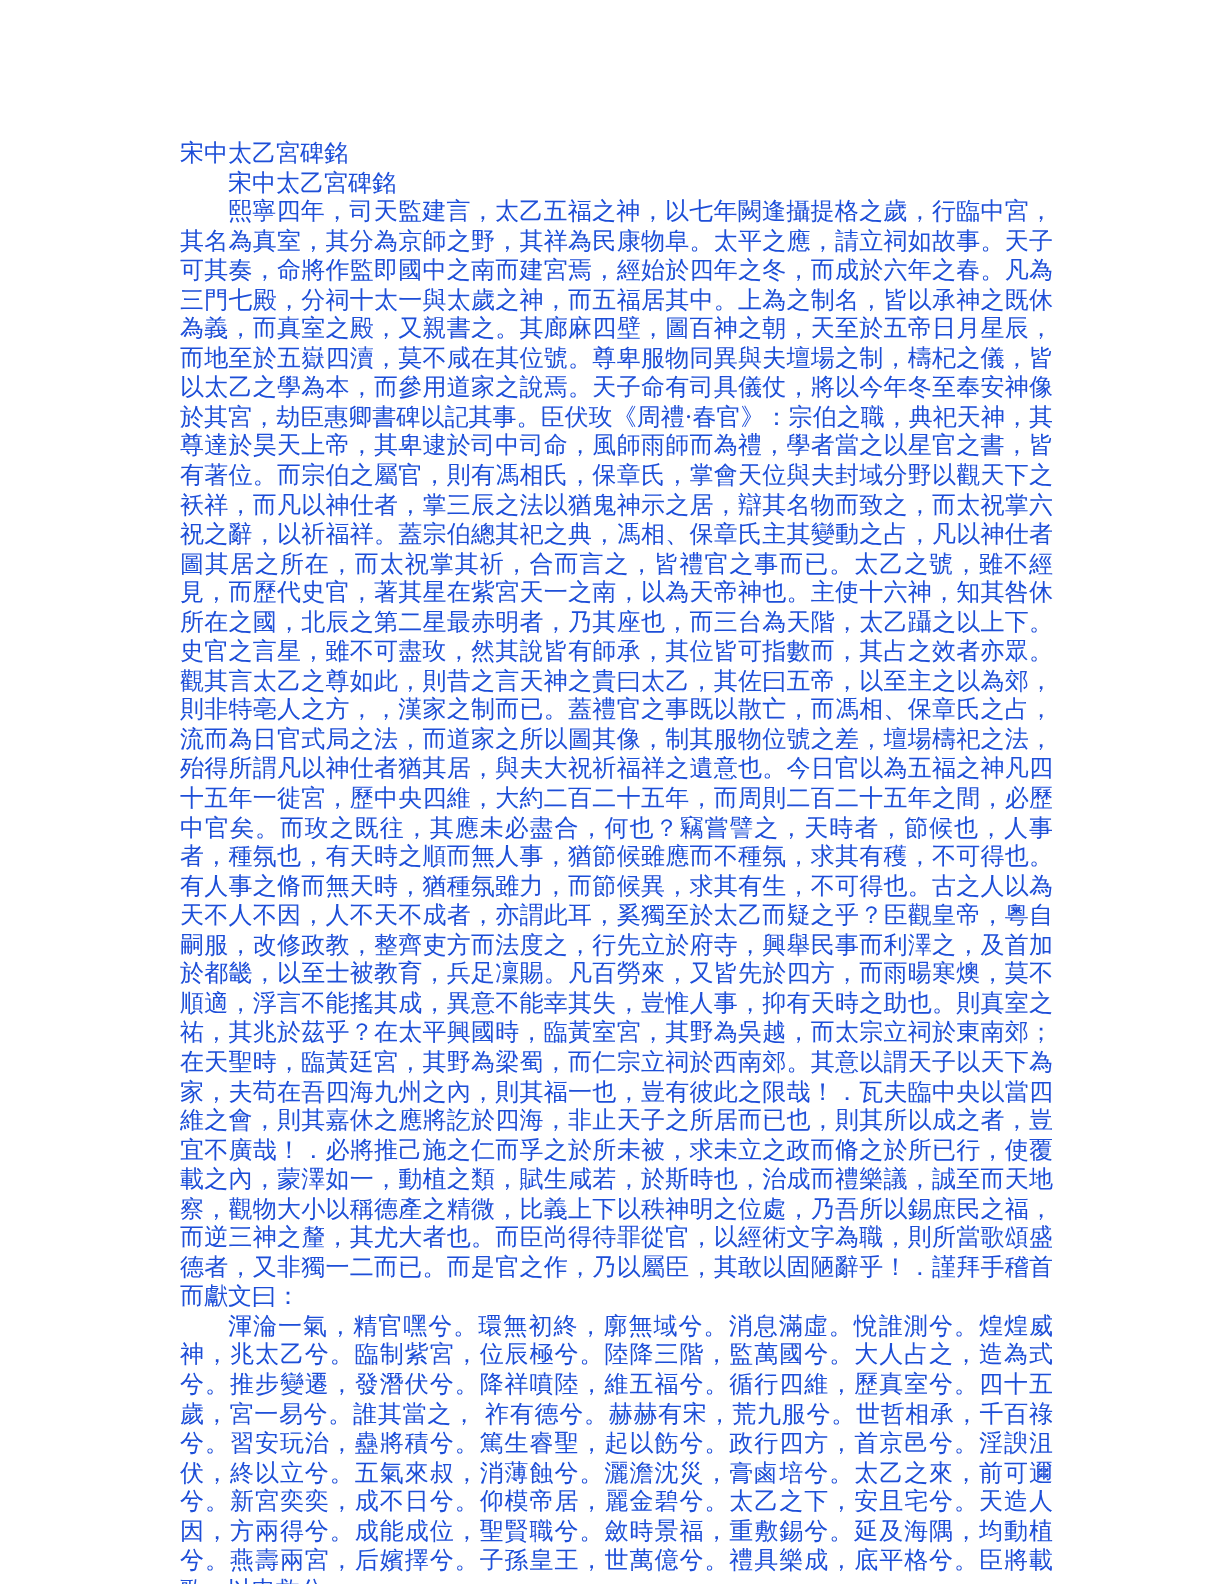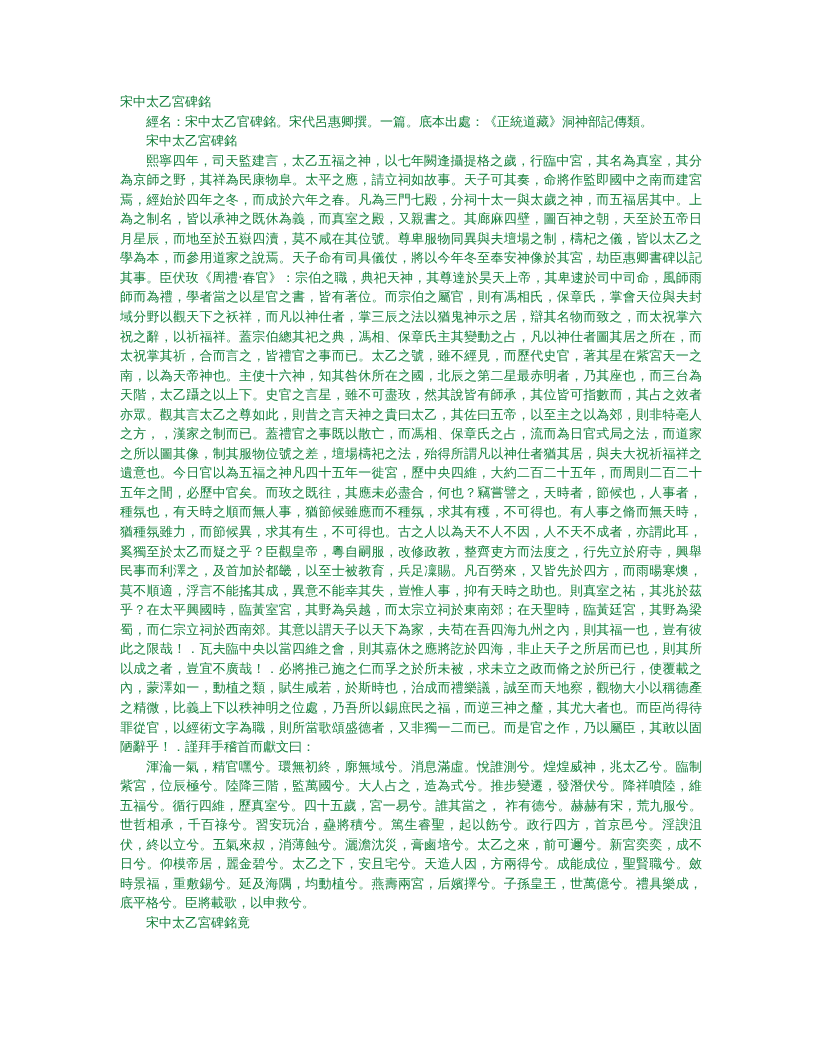--- a/index.html
+++ b/index.html
@@ -26,44 +26,43 @@
   }
   .text-block {
     position: absolute;
     left: 120px;
     top: 92px;
     width: 582px;
   }
   p {
     margin: 0;
     padding: 0;
-    font-size: 13px;
+    font-size: 16px;
     line-height: 19.55px;
     letter-spacing: 0px;
     text-align: justify;
     text-justify: inter-character;
     word-break: break-all;
-    color: #15803d;
+    color: #1d4ed8;
   }
   p.title {
     text-indent: 0;
   }
   p.indent {
     text-indent: 2em;
   }
 </style>
 </head>
 <body>
 
 <div class="page">
   <div class="text-block">
 
     <p class="title">宋中太乙宮碑銘</p>
 
-    <p class="indent">經名：宋中太乙官碑銘。宋代呂惠卿撰。一篇。底本出處：《正統道藏》洞神部記傳類。</p>
 
     <p class="indent">宋中太乙宮碑銘</p>
 
 
     <p class="indent">熙寧四年，司天監建言，太乙五福之神，以七年闕逢攝提格之歲，行臨中宮，其名為真室，其分為京師之野，其祥為民康物阜。太平之應，請立祠如故事。天子可其奏，命將作監即國中之南而建宮焉，經始於四年之冬，而成於六年之春。凡為三門七殿，分祠十太一與太歲之神，而五福居其中。上為之制名，皆以承神之既休為義，而真室之殿，又親書之。其廊麻四壁，圖百神之朝，天至於五帝日月星辰，而地至於五嶽四瀆，莫不咸在其位號。尊卑服物同異與夫壇場之制，檮杞之儀，皆以太乙之學為本，而參用道家之說焉。天子命有司具儀仗，將以今年冬至奉安神像於其宮，劫臣惠卿書碑以記其事。臣伏玫《周禮·春官》：宗伯之職，典祀天神，其尊達於昊天上帝，其卑逮於司中司命，風師雨師而為禮，學者當之以星官之書，皆有著位。而宗伯之屬官，則有馮相氏，保章氏，掌會天位與夫封域分野以觀天下之袄祥，而凡以神仕者，掌三辰之法以猶鬼神示之居，辯其名物而致之，而太祝掌六祝之辭，以祈福祥。蓋宗伯總其祀之典，馮相、保章氏主其變動之占，凡以神仕者圖其居之所在，而太祝掌其祈，合而言之，皆禮官之事而已。太乙之號，雖不經見，而歷代史官，著其星在紫宮天一之南，以為天帝神也。主使十六神，知其咎休所在之國，北辰之第二星最赤明者，乃其座也，而三台為天階，太乙躡之以上下。史官之言星，雖不可盡玫，然其說皆有師承，其位皆可指數而，其占之效者亦眾。觀其言太乙之尊如此，則昔之言天神之貴曰太乙，其佐曰五帝，以至主之以為郊，則非特亳人之方，，漢家之制而已。蓋禮官之事既以散亡，而馮相、保章氏之占，流而為日官式局之法，而道家之所以圖其像，制其服物位號之差，壇場檮祀之法，殆得所謂凡以神仕者猶其居，與夫大祝祈福祥之遺意也。今日官以為五福之神凡四十五年一徙宮，歷中央四維，大約二百二十五年，而周則二百二十五年之間，必歷中官矣。而玫之既往，其應未必盡合，何也？竊嘗譬之，天時者，節候也，人事者，種氛也，有天時之順而無人事，猶節候雖應而不種氛，求其有穫，不可得也。有人事之脩而無天時，猶種氛雖力，而節候異，求其有生，不可得也。古之人以為天不人不因，人不天不成者，亦謂此耳，奚獨至於太乙而疑之乎？臣觀皇帝，粵自嗣服，改修政教，整齊吏方而法度之，行先立於府寺，興舉民事而利澤之，及首加於都畿，以至士被教育，兵足凜賜。凡百勞來，又皆先於四方，而雨暘寒燠，莫不順適，浮言不能搖其成，異意不能幸其失，豈惟人事，抑有天時之助也。則真室之祐，其兆於茲乎？在太平興國時，臨黃室宮，其野為吳越，而太宗立祠於東南郊；在天聖時，臨黃廷宮，其野為梁蜀，而仁宗立祠於西南郊。其意以謂天子以天下為家，夫苟在吾四海九州之內，則其福一也，豈有彼此之限哉！．瓦夫臨中央以當四維之會，則其嘉休之應將訖於四海，非止天子之所居而已也，則其所以成之者，豈宜不廣哉！．必將推己施之仁而孚之於所未被，求未立之政而脩之於所已行，使覆載之內，蒙澤如一，動植之類，賦生咸若，於斯時也，治成而禮樂議，誠至而天地察，觀物大小以稱德產之精微，比義上下以秩神明之位處，乃吾所以錫庶民之福，而逆三神之釐，其尤大者也。而臣尚得待罪從官，以經術文字為職，則所當歌頌盛德者，又非獨一二而已。而是官之作，乃以屬臣，其敢以固陋辭乎！．謹拜手稽首而獻文曰：</p>
 
     <p class="indent">渾淪一氣，精官嘿兮。環無初終，廓無域兮。消息滿虛。悅誰測兮。煌煌威神，兆太乙兮。臨制紫宮，位辰極兮。陸降三階，監萬國兮。大人占之，造為式兮。推步變遷，發潛伏兮。降祥噴陸，維五福兮。循行四維，歷真室兮。四十五歲，宮一易兮。誰其當之， 祚有德兮。赫赫有宋，荒九服兮。世哲相承，千百祿兮。習安玩治，蠱將積兮。篤生睿聖，起以飭兮。政行四方，首京邑兮。淫諛沮伏，終以立兮。五氣來叔，消薄蝕兮。灑澹沈災，膏鹵培兮。太乙之來，前可邇兮。新宮奕奕，成不日兮。仰模帝居，麗金碧兮。太乙之下，安且宅兮。天造人因，方兩得兮。成能成位，聖賢職兮。斂時景福，重敷錫兮。延及海隅，均動植兮。燕壽兩宮，后嬪擇兮。子孫皇王，世萬億兮。禮具樂成，底平格兮。臣將載歌，以申救兮。</p>
 
     <p class="indent">宋中太乙宮碑銘竟</p>
 

